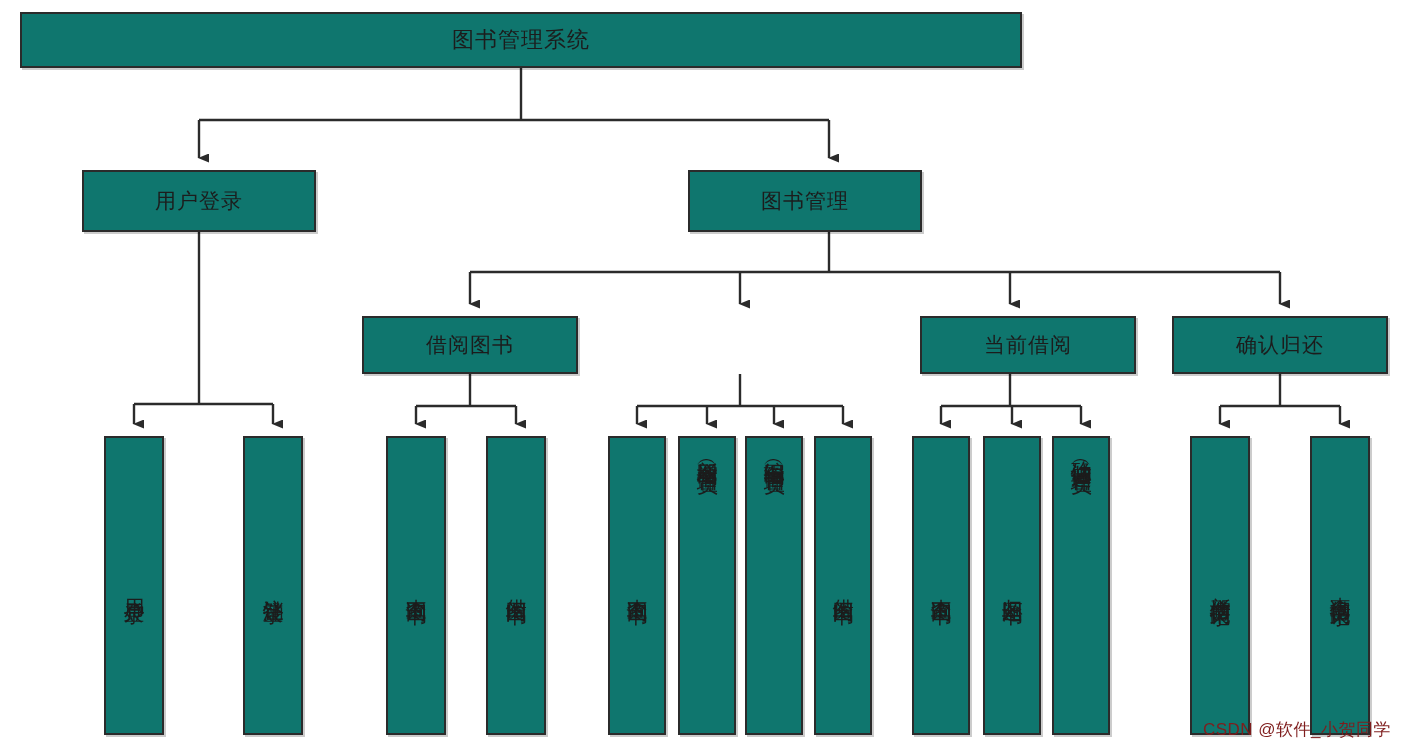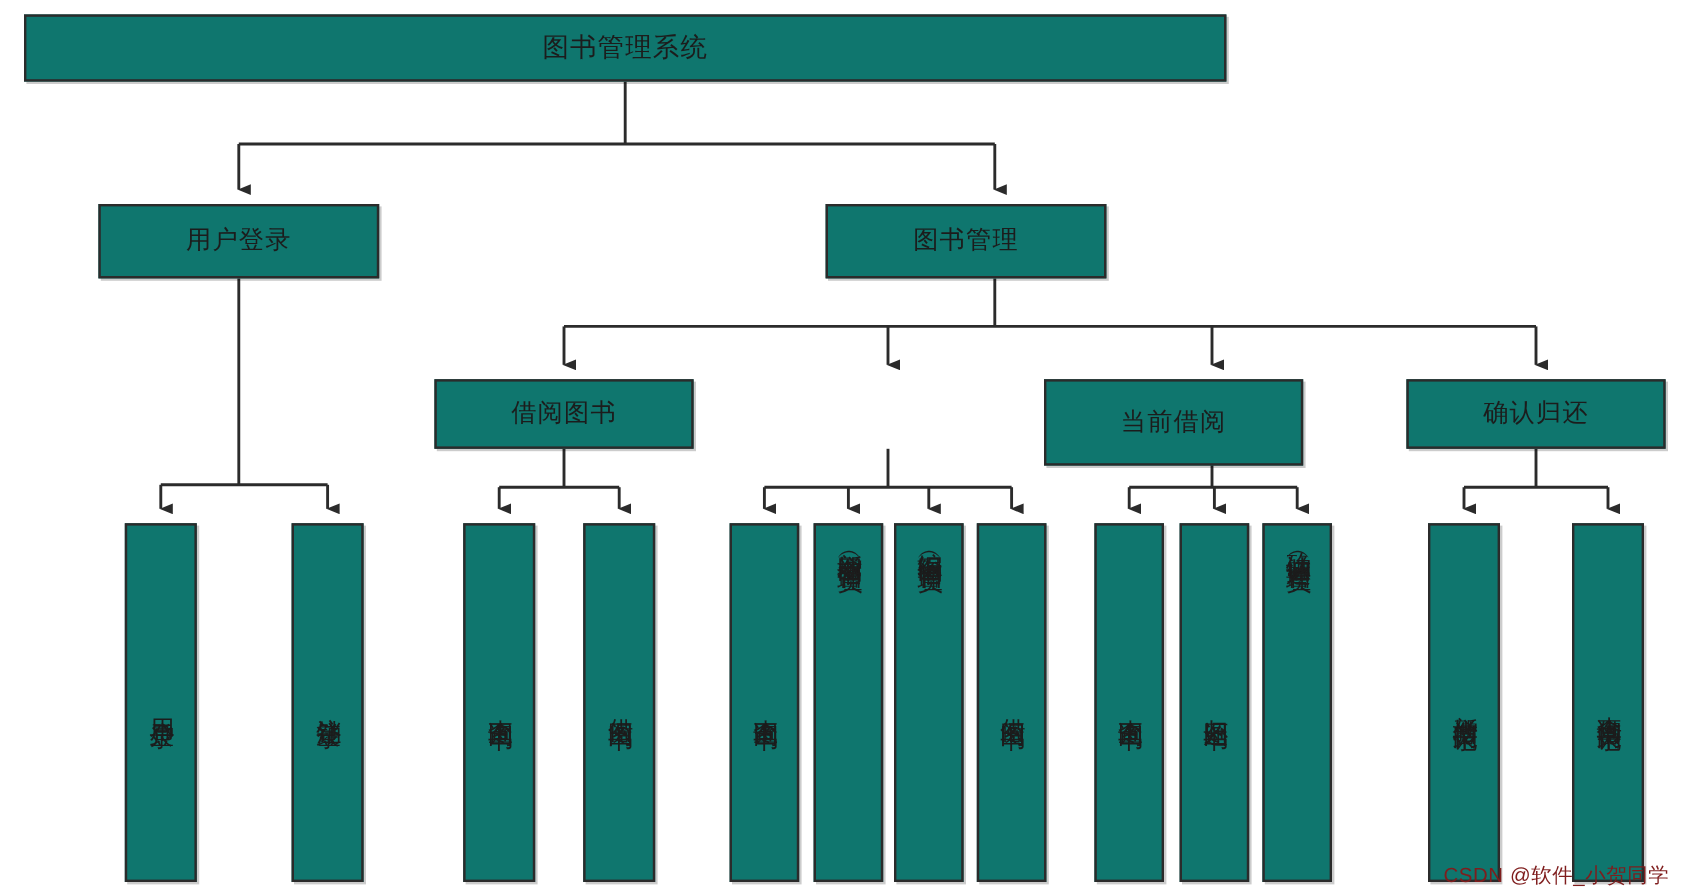--- a/index.html
+++ b/index.html
@@ -160,21 +160,21 @@
 
   <div class="node-box" style="left:688px; top:170px; width:234px; height:62px;">
     <span class="node-label-h">图书管理</span>
   </div>
 
   <div class="node-box" style="left:362px; top:316px; width:216px; height:58px;">
     <span class="node-label-h">借阅图书</span>
   </div>
 
 
-  <div class="node-box" style="left:870px; top:316px; width:216px; height:72px;justify-content:center;">
+  <div class="node-box" style="left:920px; top:316px; width:216px; height:58px;justify-content:center;">
     <span class="node-label-h">当前借阅</span>
   </div>
 
   <div class="node-box" style="left:1172px; top:316px; width:216px; height:58px;">
     <span class="node-label-h">确认归还</span>
   </div>
 
   <div class="node-box leaf" style="left:104px; top:436px; width:60px; height:299px;">
     <div class="leaf-inner">
         <span class="node-label-v">用户登录</span>

